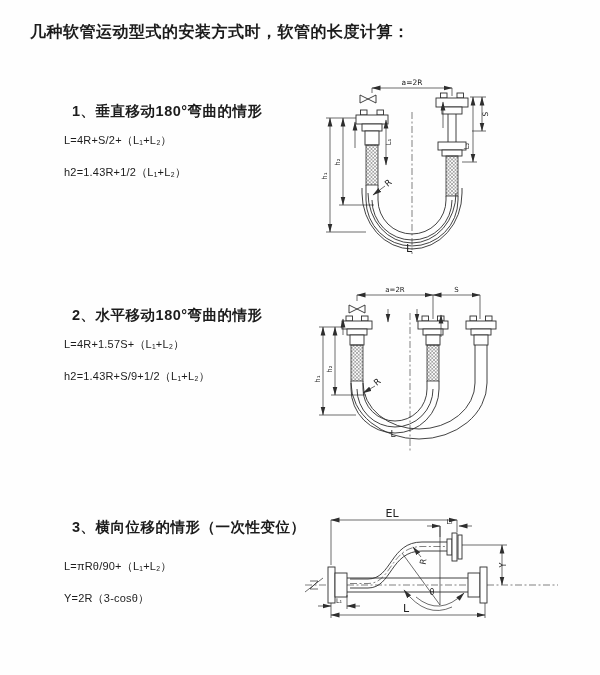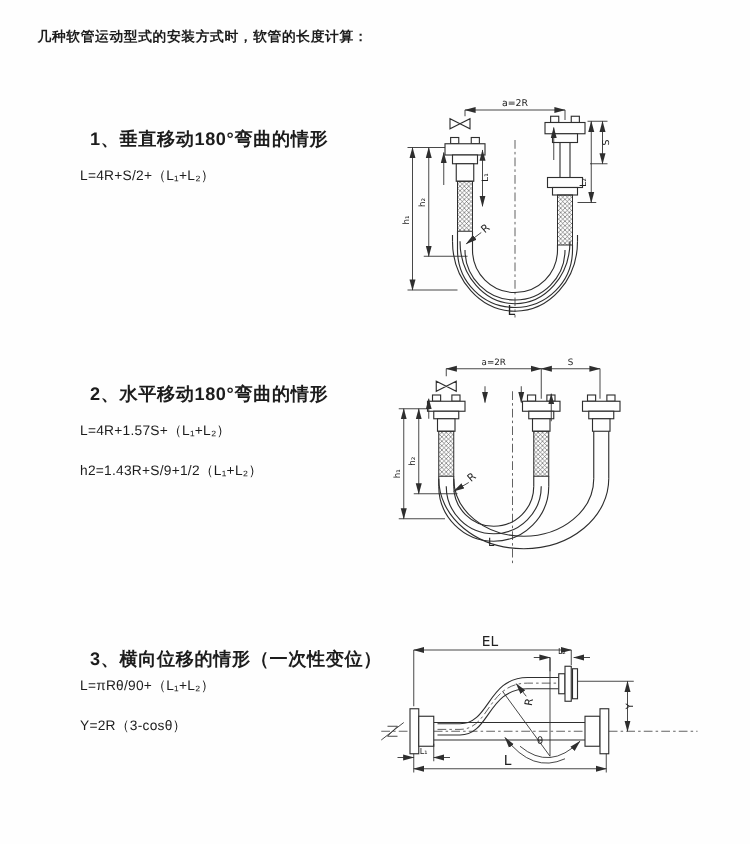--- a/index.html
+++ b/index.html
@@ -2,50 +2,51 @@
 <html><head>
 <meta charset="utf-8">
 <style>
   html,body{margin:0;padding:0;}
   body{
     width:600px;height:675px;position:relative;background:#fefefe;
     font-family:"Liberation Sans","DejaVu Sans",sans-serif;color:#1c1c1c;
     overflow:hidden;
   }
   .abs{position:absolute;}
-  .title{left:30px;top:22px;font-size:11px;font-weight:700;letter-spacing:0.5px;}
+  .title{left:30px;top:22px;font-size:16px;font-weight:700;letter-spacing:0.5px;}
   .heading{font-size:14.5px;font-weight:700;letter-spacing:0.5px;margin-left:28px;}
   .formulas{display:flex;flex-direction:column;}
   .formula{height:32px;display:flex;align-items:center;font-size:11px;letter-spacing:0.2px;}
   svg.diag{position:absolute;overflow:visible;}
   svg.diag text{fill:#222;font-family:"DejaVu Sans","Liberation Sans",sans-serif;}
   .geo{stroke:#2e2e2e;fill:none;stroke-width:0.9;}
   .geo-fill{stroke:#2e2e2e;fill:#fefefe;stroke-width:0.9;}
   .dim{stroke:#2e2e2e;fill:none;stroke-width:0.7;}
   .cl{stroke:#2e2e2e;fill:none;stroke-width:0.6;stroke-dasharray:7 2.5 2 2.5;}
   .braid{stroke:#2e2e2e;stroke-width:0.8;}
 </style>
 </head>
 <body>
 
 <div class="abs title">几种软管运动型式的安装方式时，软管的长度计算：</div>
 
 <div class="abs heading" style="left:44px;top:102px;">1、垂直移动180°弯曲的情形</div>
 <div class="abs formulas" style="left:64px;top:124px;">
   <div class="formula">L=4R+S/2+（L₁+L₂）</div>
+  <div class="formula">h2=1.43R+1/2（L₁+L₂）</div>
 </div>
 
 <div class="abs heading" style="left:44px;top:306px;">2、水平移动180°弯曲的情形</div>
 <div class="abs formulas" style="left:64px;top:328px;">
   <div class="formula">L=4R+1.57S+（L₁+L₂）</div>
   <div class="formula">h2=1.43R+S/9+1/2（L₁+L₂）</div>
 </div>
 
 <div class="abs heading" style="left:44px;top:518px;">3、横向位移的情形（一次性变位）</div>
-<div class="abs formulas" style="left:64px;top:532px;">
+<div class="abs formulas" style="left:64px;top:550px;">
   <div class="formula">L=πRθ/90+（L₁+L₂）</div>
   <div class="formula">Y=2R（3-cosθ）</div>
 </div>
 
 <svg class="diag" style="left:312px;top:72px;width:248px;height:186px;" viewBox="0 0 248 186">
   <defs>
     <marker id="ar1" orient="auto-start-reverse" markerWidth="10" markerHeight="7" refX="8.5" refY="3" markerUnits="userSpaceOnUse">
       <path d="M0,0.6 L9,3 L0,5.4 Z" fill="#2e2e2e"></path>
     </marker>
     <pattern id="hatch1" patternUnits="userSpaceOnUse" width="3.5" height="3.5">

